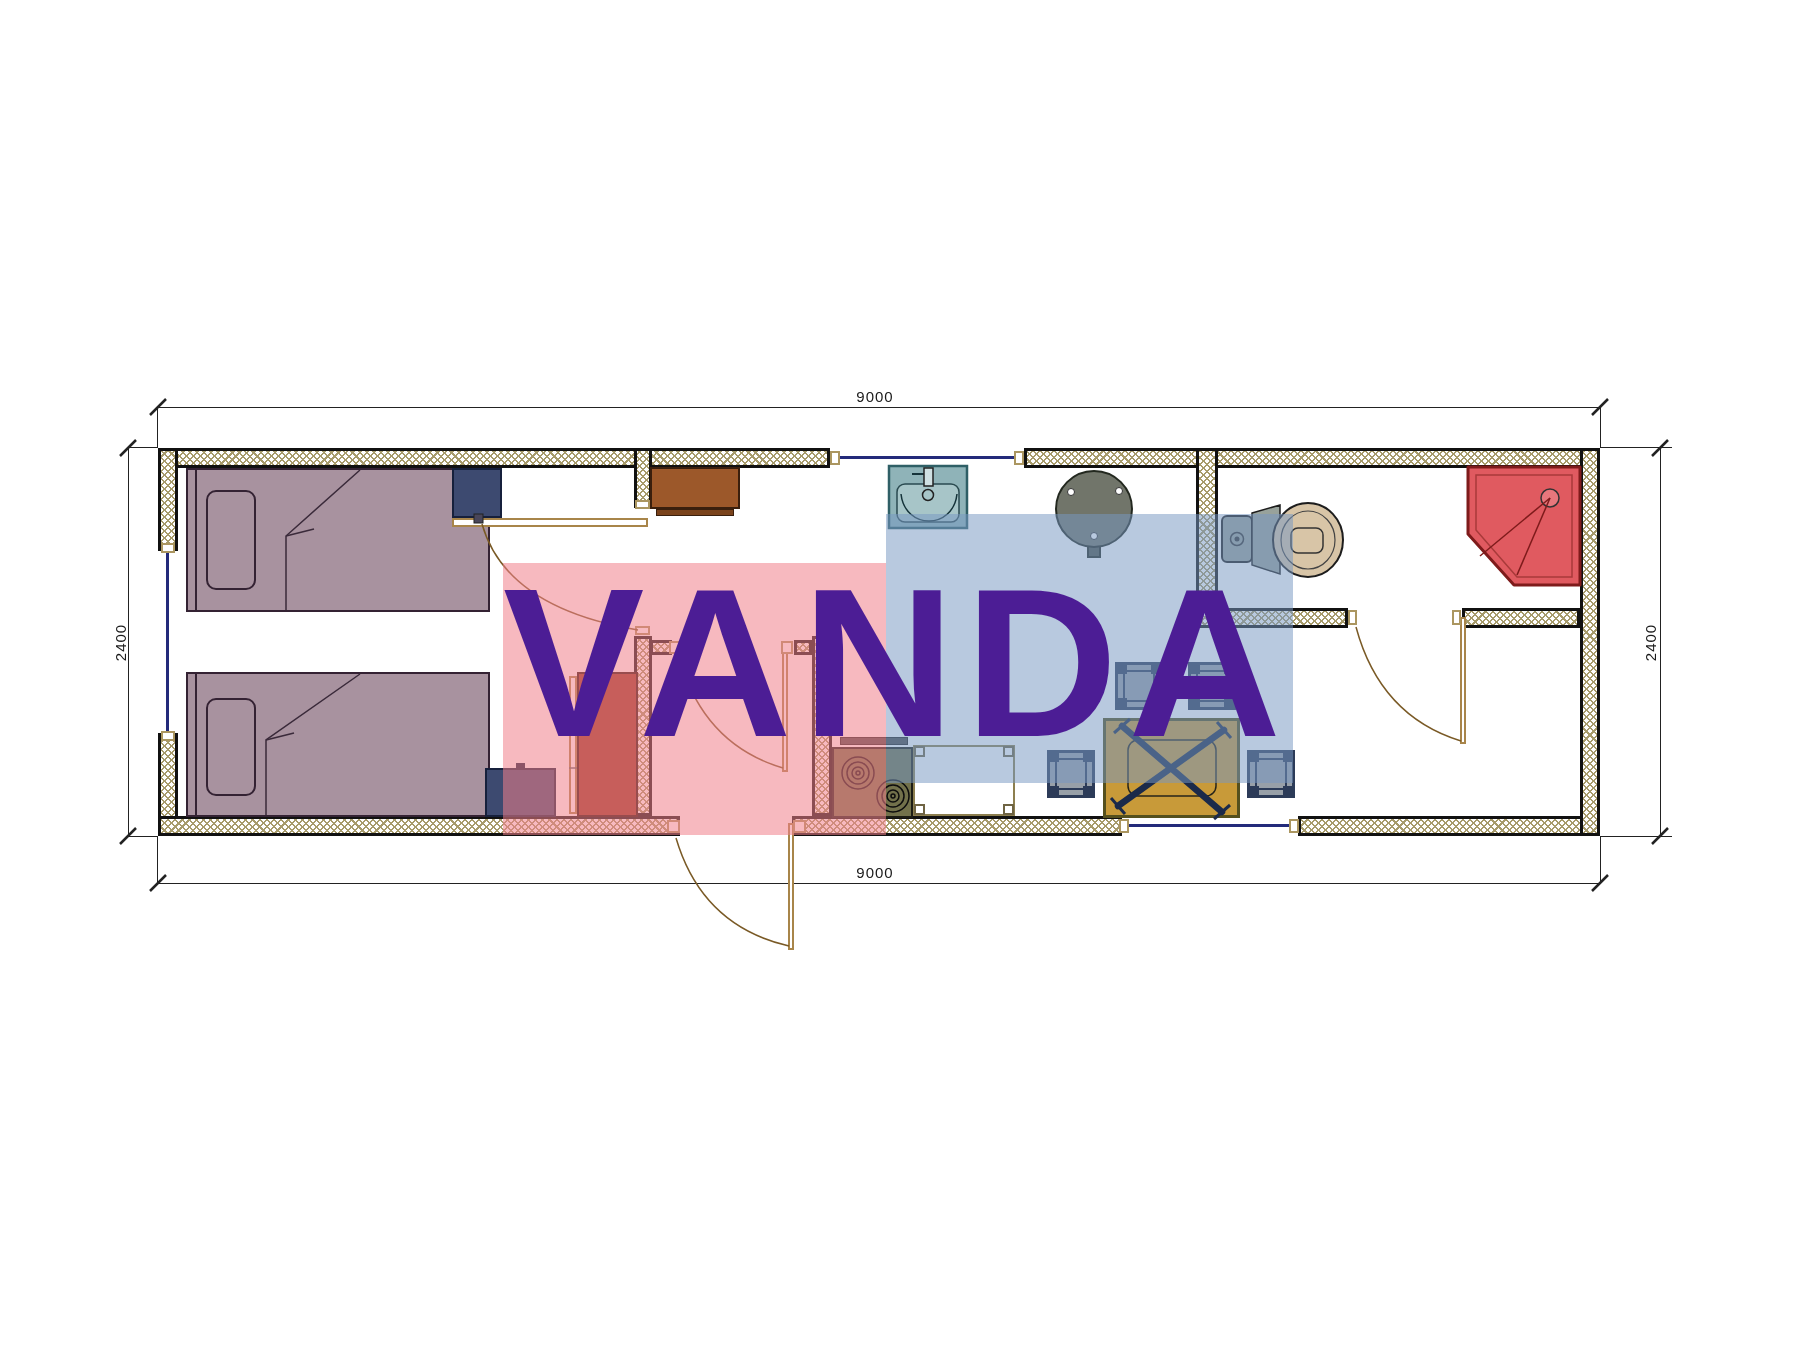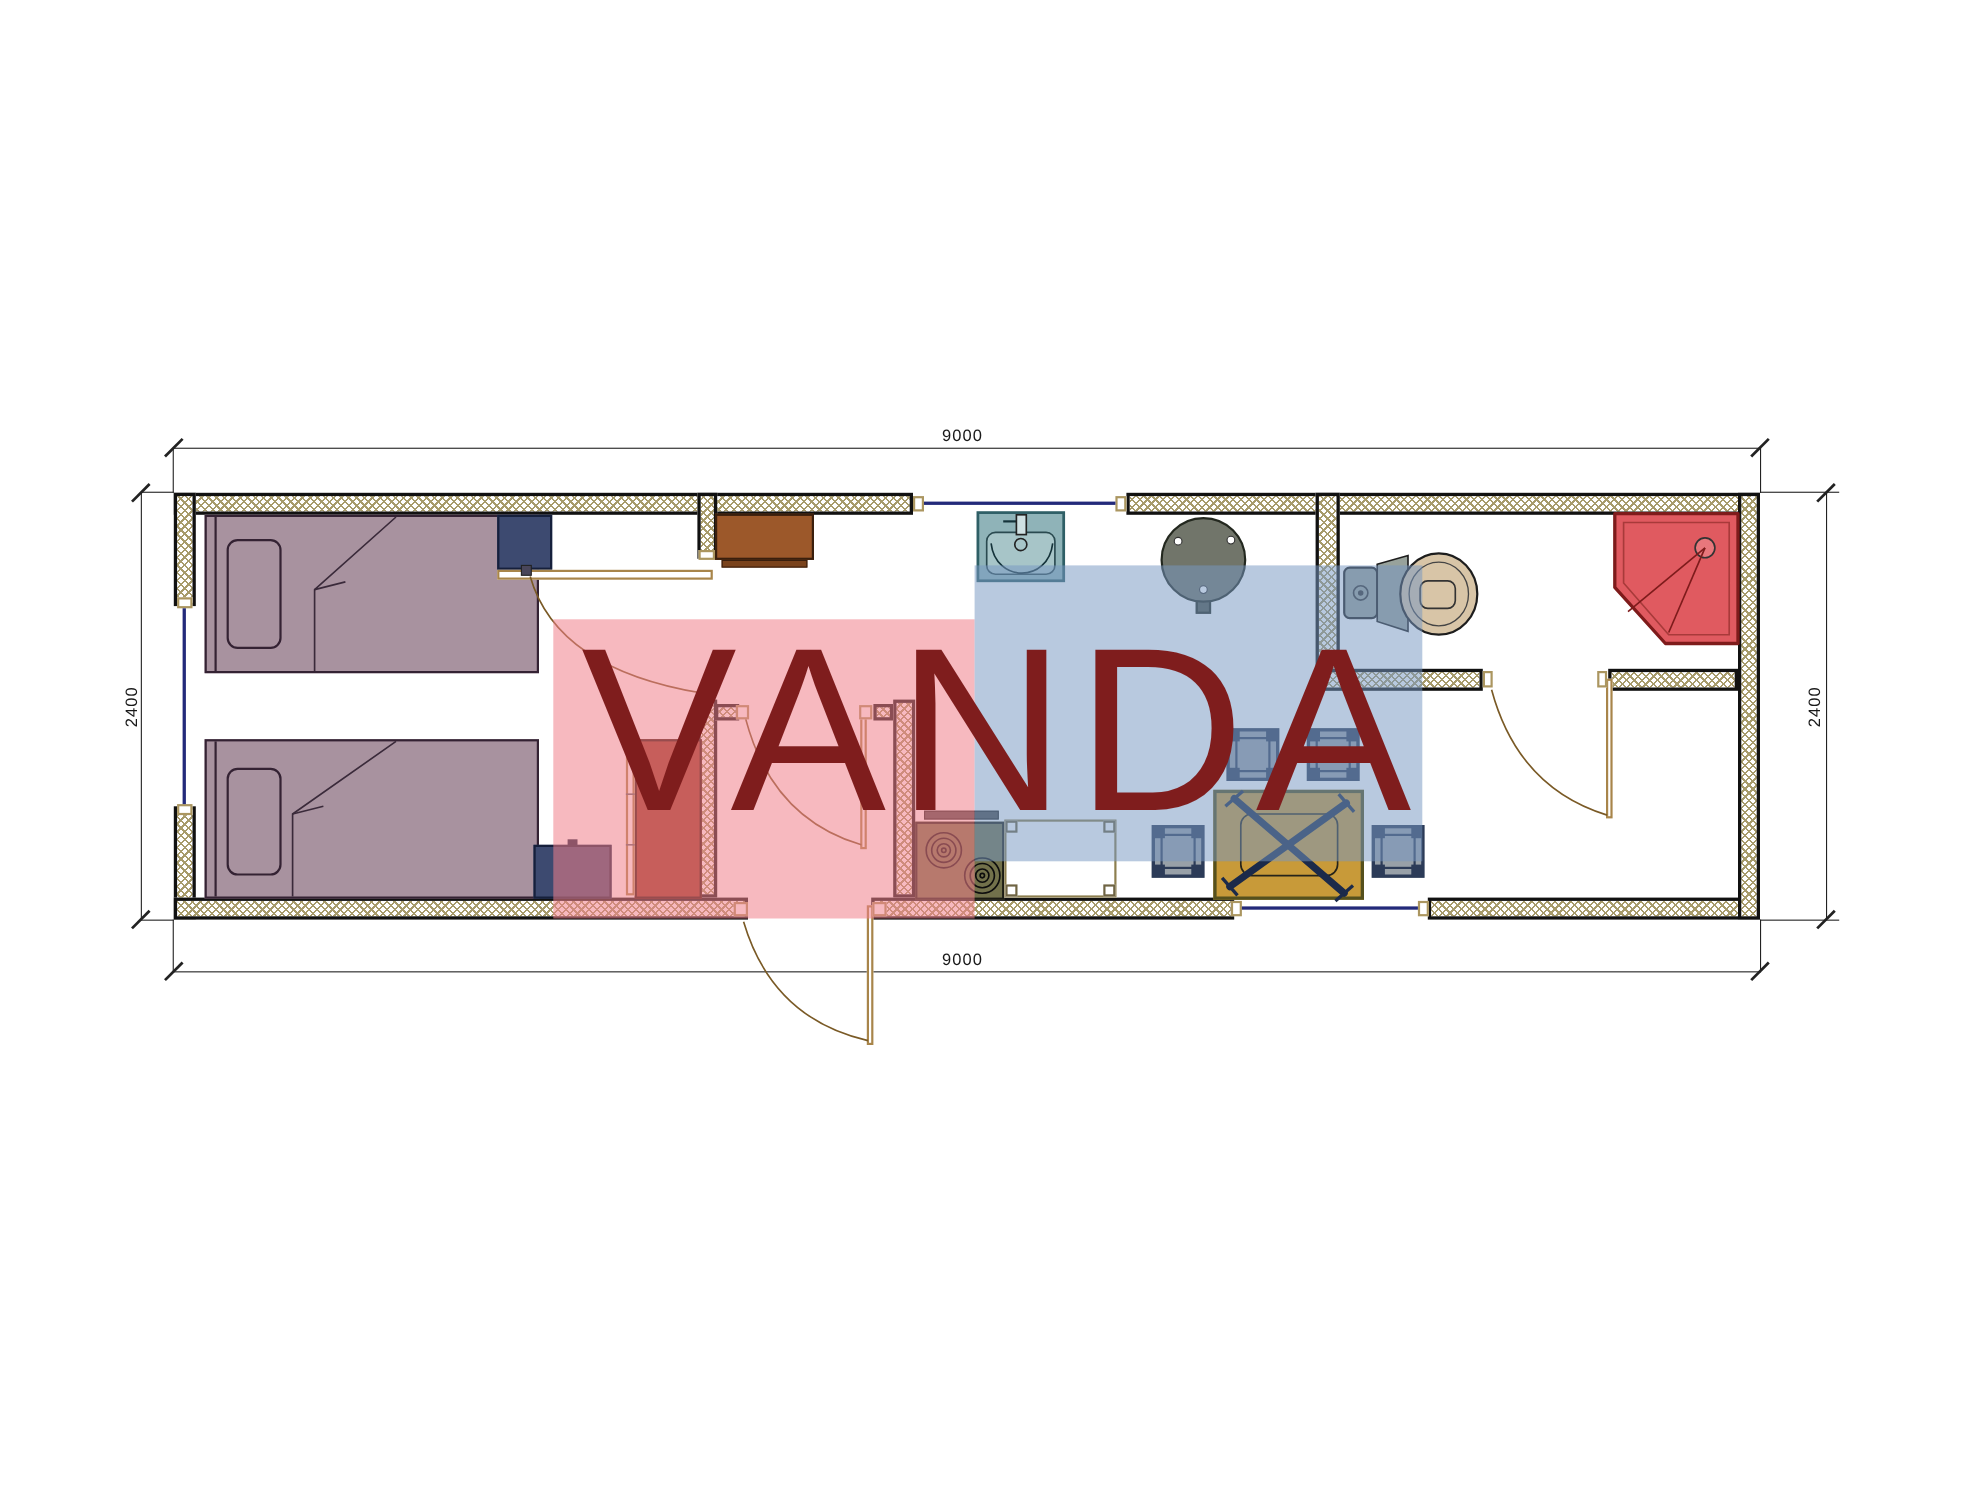--- a/index.html
+++ b/index.html
@@ -28,22 +28,22 @@
   .counter{background:#fff;border:2px solid #8d7f4f;}
   .cpost{position:absolute;width:11px;height:11px;box-sizing:border-box;background:#fff;border:2px solid #6f6443;}
   .stool{background:#98a0a8;border:3px solid #2c3b58;}
   .stool .in{position:absolute;left:5px;top:5px;right:5px;bottom:5px;border:2px solid #2c3b58;box-sizing:border-box;}
   .spost{position:absolute;width:11px;height:11px;background:#2c3b58;}
   .ytable{background:#c89a39;border:3px solid #55501d;}
   .rtable{background:#71756a;border:2px solid #23281f;border-radius:50%;}
   .dot{position:absolute;width:8px;height:8px;border-radius:50%;background:#fff;border:1px solid #333;box-sizing:border-box;}
   .leaf{position:absolute;box-sizing:border-box;background:#fff;border:2px solid #a8854a;z-index:2;}
   .wm{position:absolute;z-index:5;}
-  #vanda{position:absolute;z-index:6;color:#7f1d1d;font-weight:normal;font-size:212px;
-         letter-spacing:10px;text-align:right;z-index:6;}
+  #vanda{position:absolute;z-index:6;color:#4c1d95;font-weight:bold;font-size:212px;
+         letter-spacing:10px;text-align:left;z-index:6;}
   svg.lines{position:absolute;left:0;top:0;z-index:3;pointer-events:none;}
 </style>
 </head>
 <body>
 
 <div id="stage">
 
   <div class="wall" style="left:158px;top:448px;width:672px;height:20px"></div>
   <div class="wall" style="left:1024px;top:448px;width:576px;height:20px"></div>
   <div class="wall" style="left:158px;top:448px;width:20px;height:103px"></div>

